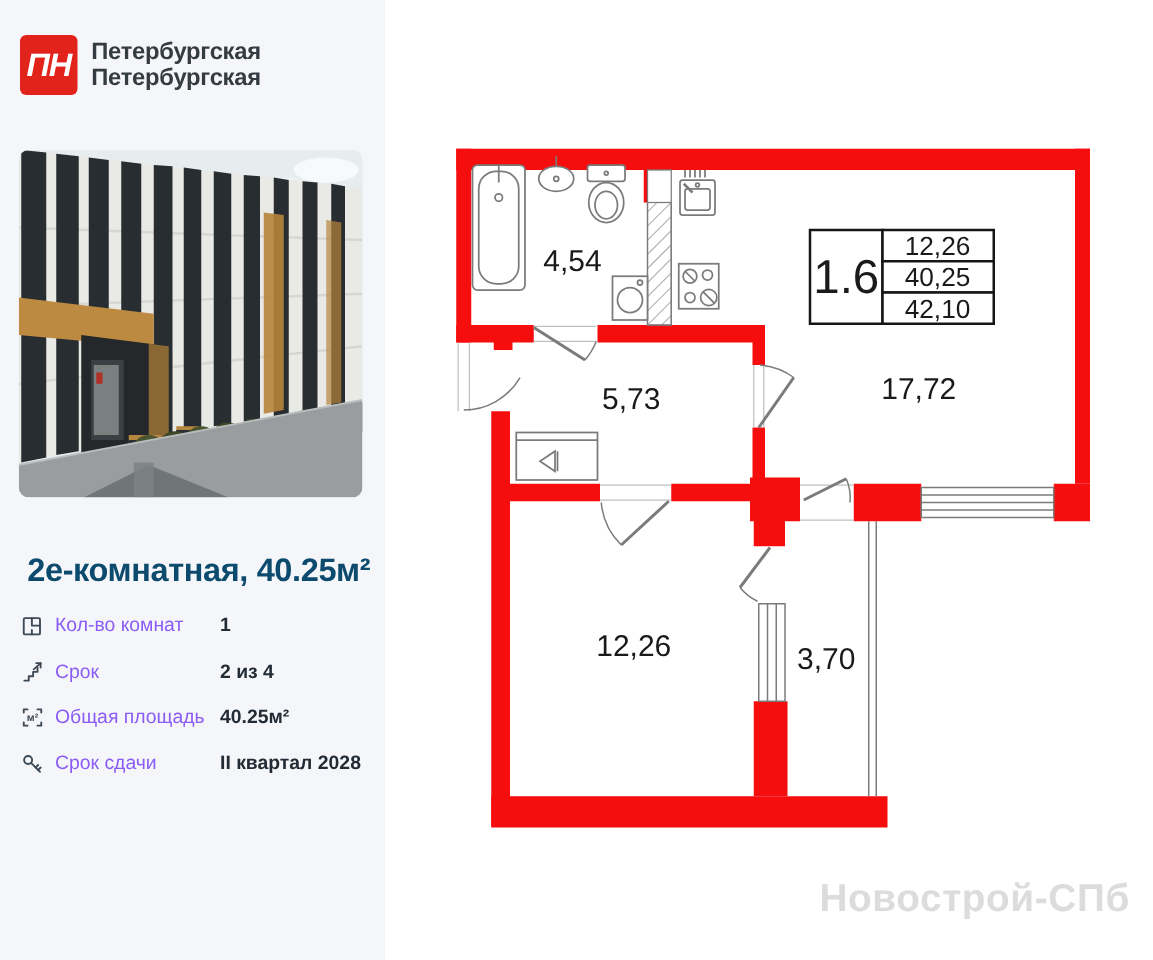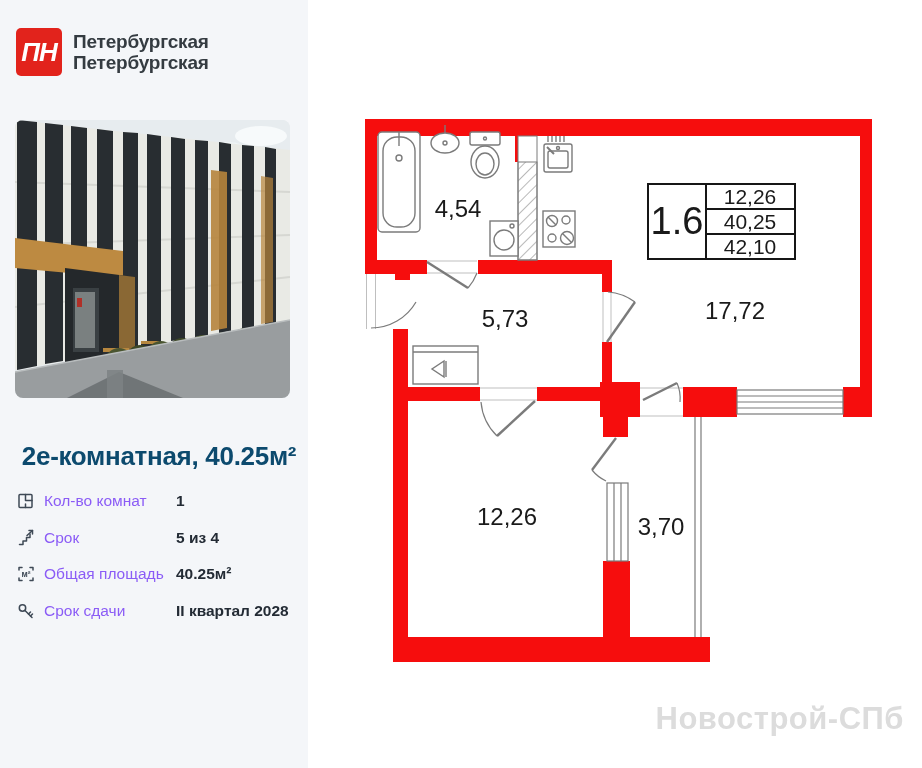--- a/index.html
+++ b/index.html
@@ -115,21 +115,21 @@
       </div>
 
       <div class="detail-row">
         <span class="d-icon">
           <svg width="20" height="20" viewBox="0 0 20 20">
             <path d="M3.5,16.5 h3.5 v-3.5 h3.5 v-3.5 h3.5 V6"></path>
             <path d="M11,7.5 L16.5,2.5"></path>
               <path d="M13,2.5 H16.5 V6"></path>
           </svg></span>
         <span class="d-label">Срок</span>
-        <span class="d-value">5 из 4</span>
+        <span class="d-value">2 из 4</span>
       </div>
 
       <div class="detail-row">
         <span class="d-icon">
           <svg width="20" height="20" viewBox="0 0 20 20">
             <path d="M3,6 V3.5 H6"></path>
               <path d="M14,3.5 H17 V6"></path>
             <path d="M17,14 V16.5 H14"></path>
               <path d="M6,16.5 H3 V14"></path>
             <text x="10" y="13" font-size="8.5" text-anchor="middle" fill="#3e4956" stroke="none" font-weight="700">м²</text>

